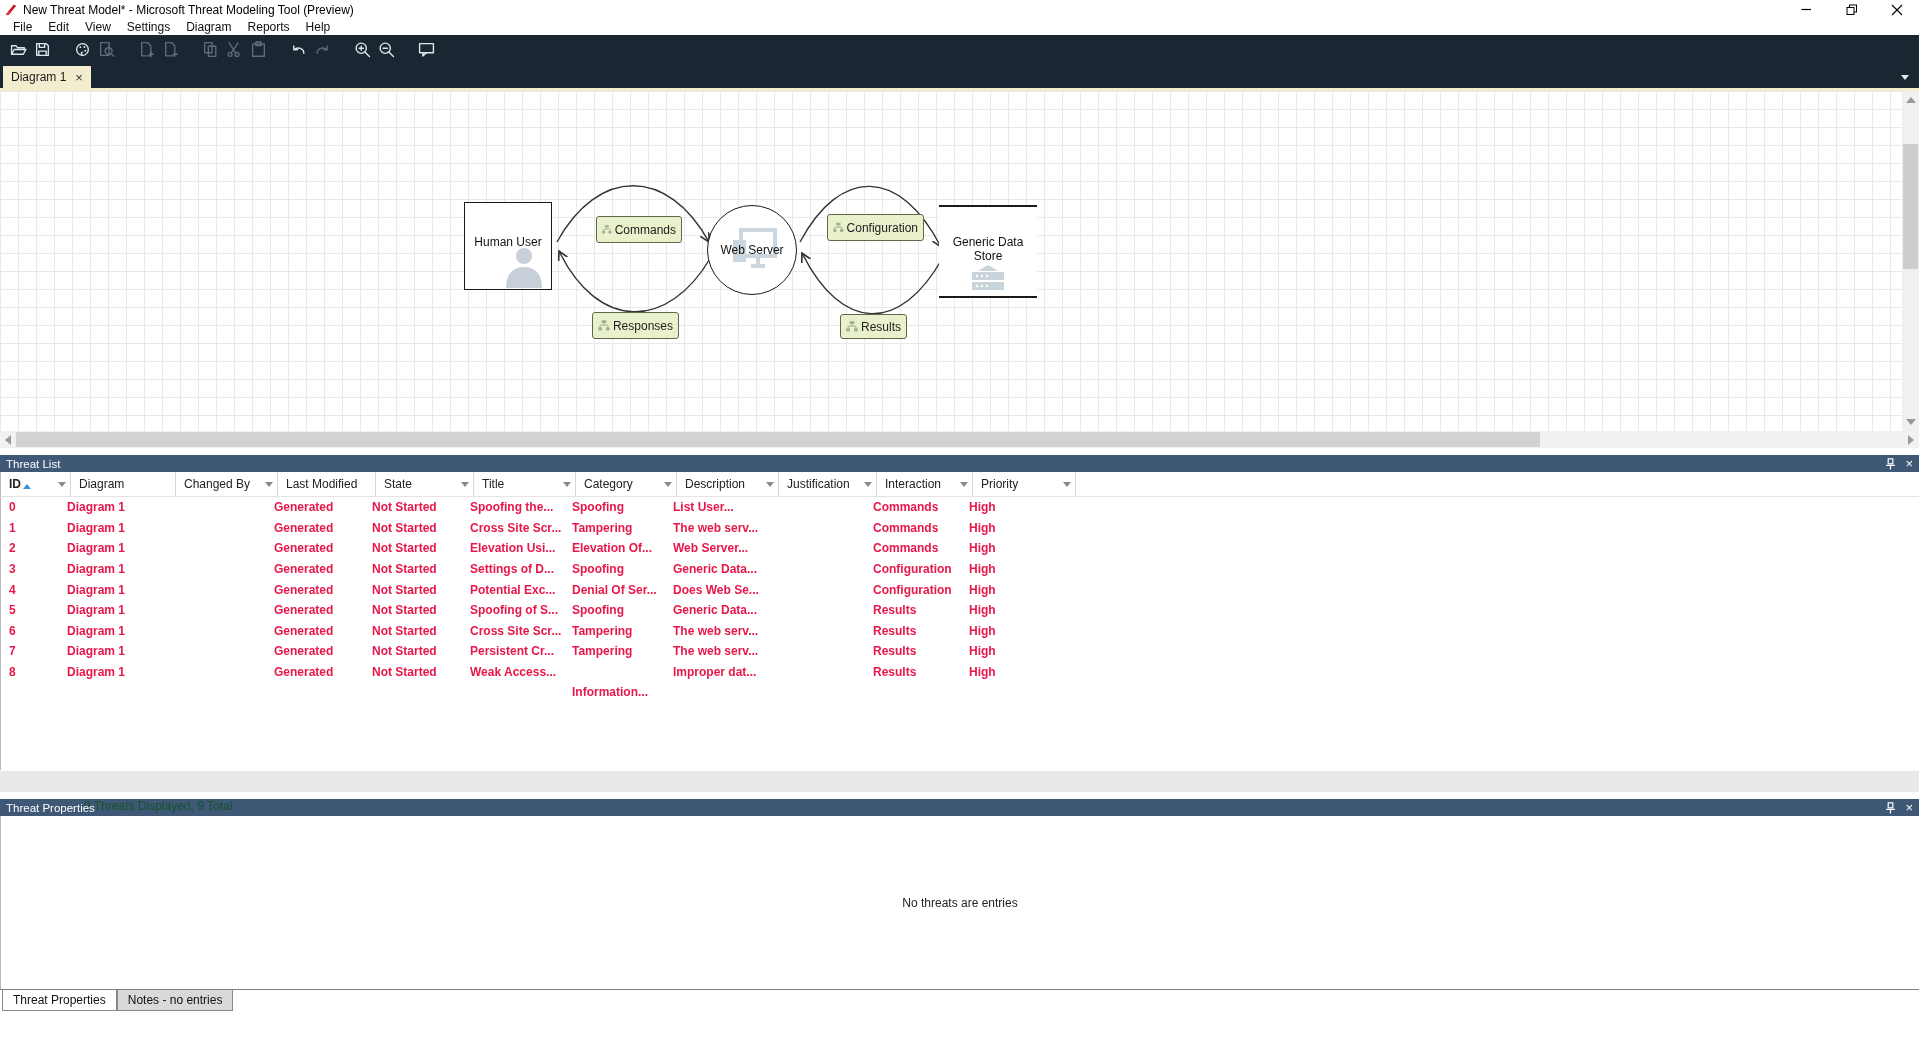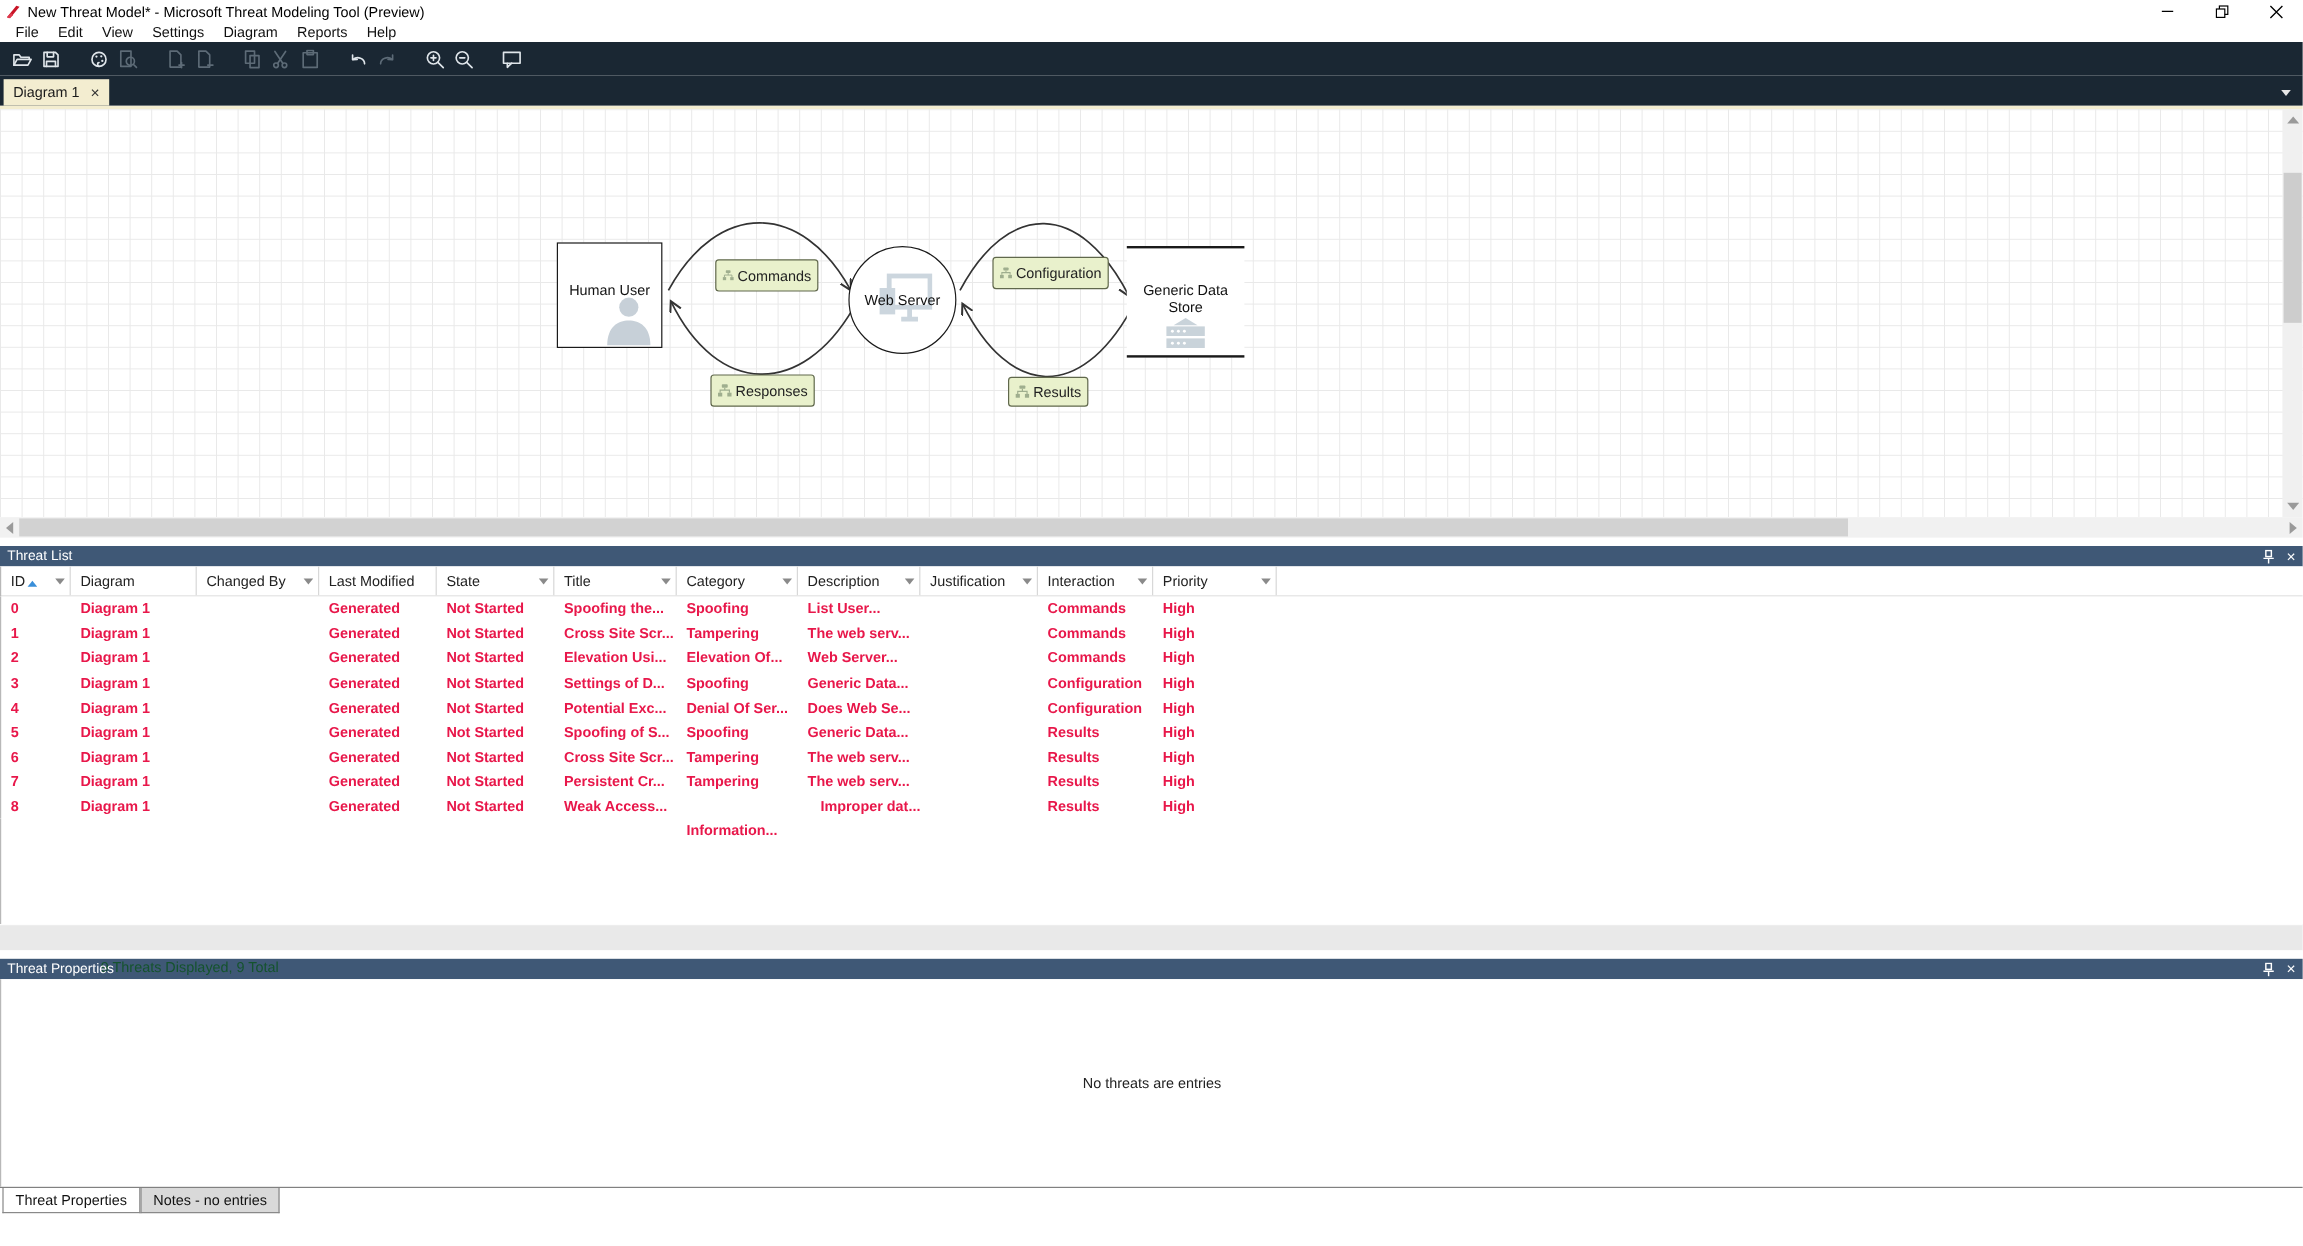--- a/index.html
+++ b/index.html
@@ -358,21 +358,21 @@
     <span>Threat List</span>
     <span class="phead-icons">
       <svg width="11" height="12" viewBox="0 0 11 12">
         <rect x="3.2" y="0.8" width="4.6" height="5" fill="none" stroke="#fff" stroke-width="1.2"></rect>
         <path d="M1.2 7.3 H9.8 M5.5 7.3 V11.5" stroke="#fff" stroke-width="1.2"></path>
       </svg>
       <span class="px">×</span>
     </span>
   </div>
   <div class="colheader">
-      <div class="col" style="width: 58px;">
+      <div class="col" style="width: 70px; font-weight: bold;">
         <span class="clabel">ID<span class="sort-caret"></span></span>
         <span class="filter-caret"></span>
       </div>
       <div class="col" style="width: 105px;">
         <span class="clabel">Diagram</span>
       </div>
       <div class="col" style="width: 102px;">
         <span class="clabel">Changed By</span>
         <span class="filter-caret"></span>
       </div>
@@ -514,21 +514,21 @@
         <div class="tcell" style="width: 103px;">High</div>
       </div>
       <div class="trow">
         <div class="tcell" style="width: 58px;">8</div>
         <div class="tcell" style="width: 105px;">Diagram 1</div>
         <div class="tcell" style="width: 102px;"></div>
         <div class="tcell" style="width: 98px;">Generated</div>
         <div class="tcell" style="width: 98px;">Not Started</div>
         <div class="tcell" style="width: 102px;">Weak Access...</div>
         <div class="tcell" style="width: 101px; margin-top: 40px;">Information...</div>
-        <div class="tcell" style="width: 102px; text-align: right;">Improper dat...</div>
+        <div class="tcell" style="width: 102px;">Improper dat...</div>
         <div class="tcell" style="width: 98px;"></div>
         <div class="tcell" style="width: 96px;">Results</div>
         <div class="tcell" style="width: 103px;">High</div>
       </div>
     </div>
   <div class="listfiller"></div>
   <div class="statusbar">
     <span>9 Threats Displayed, 9 Total</span>
   </div>
 </div>

